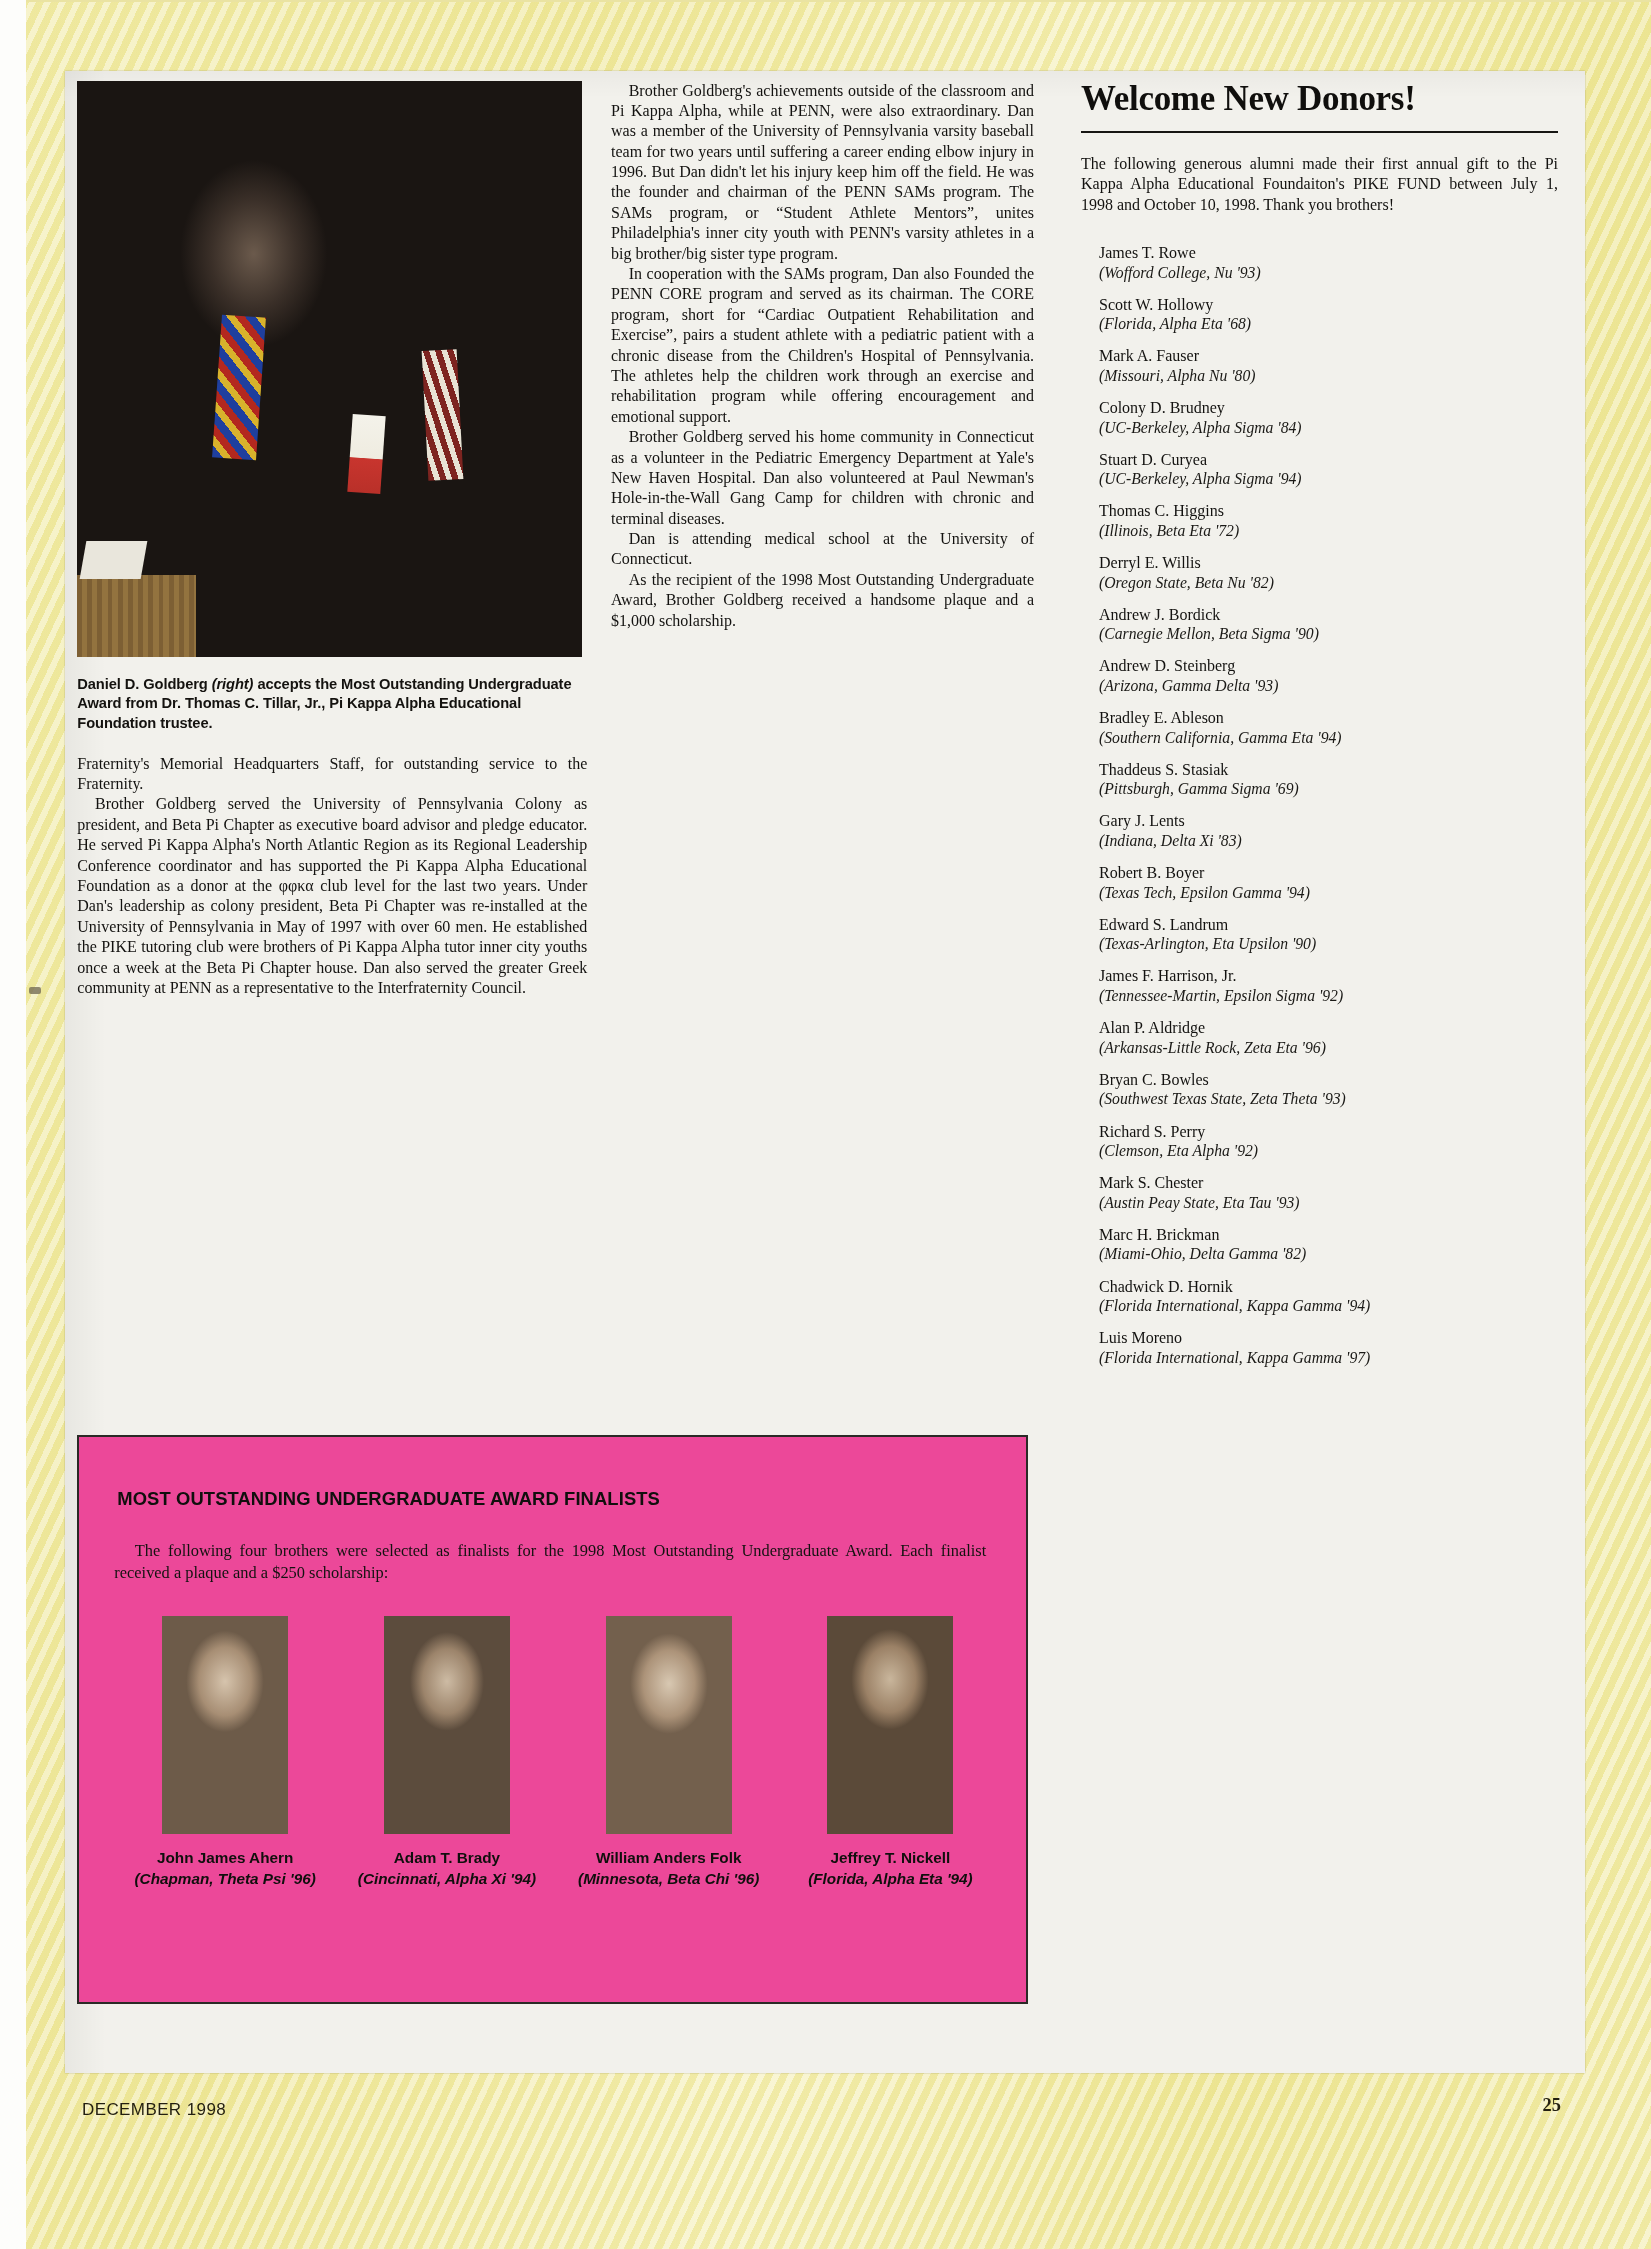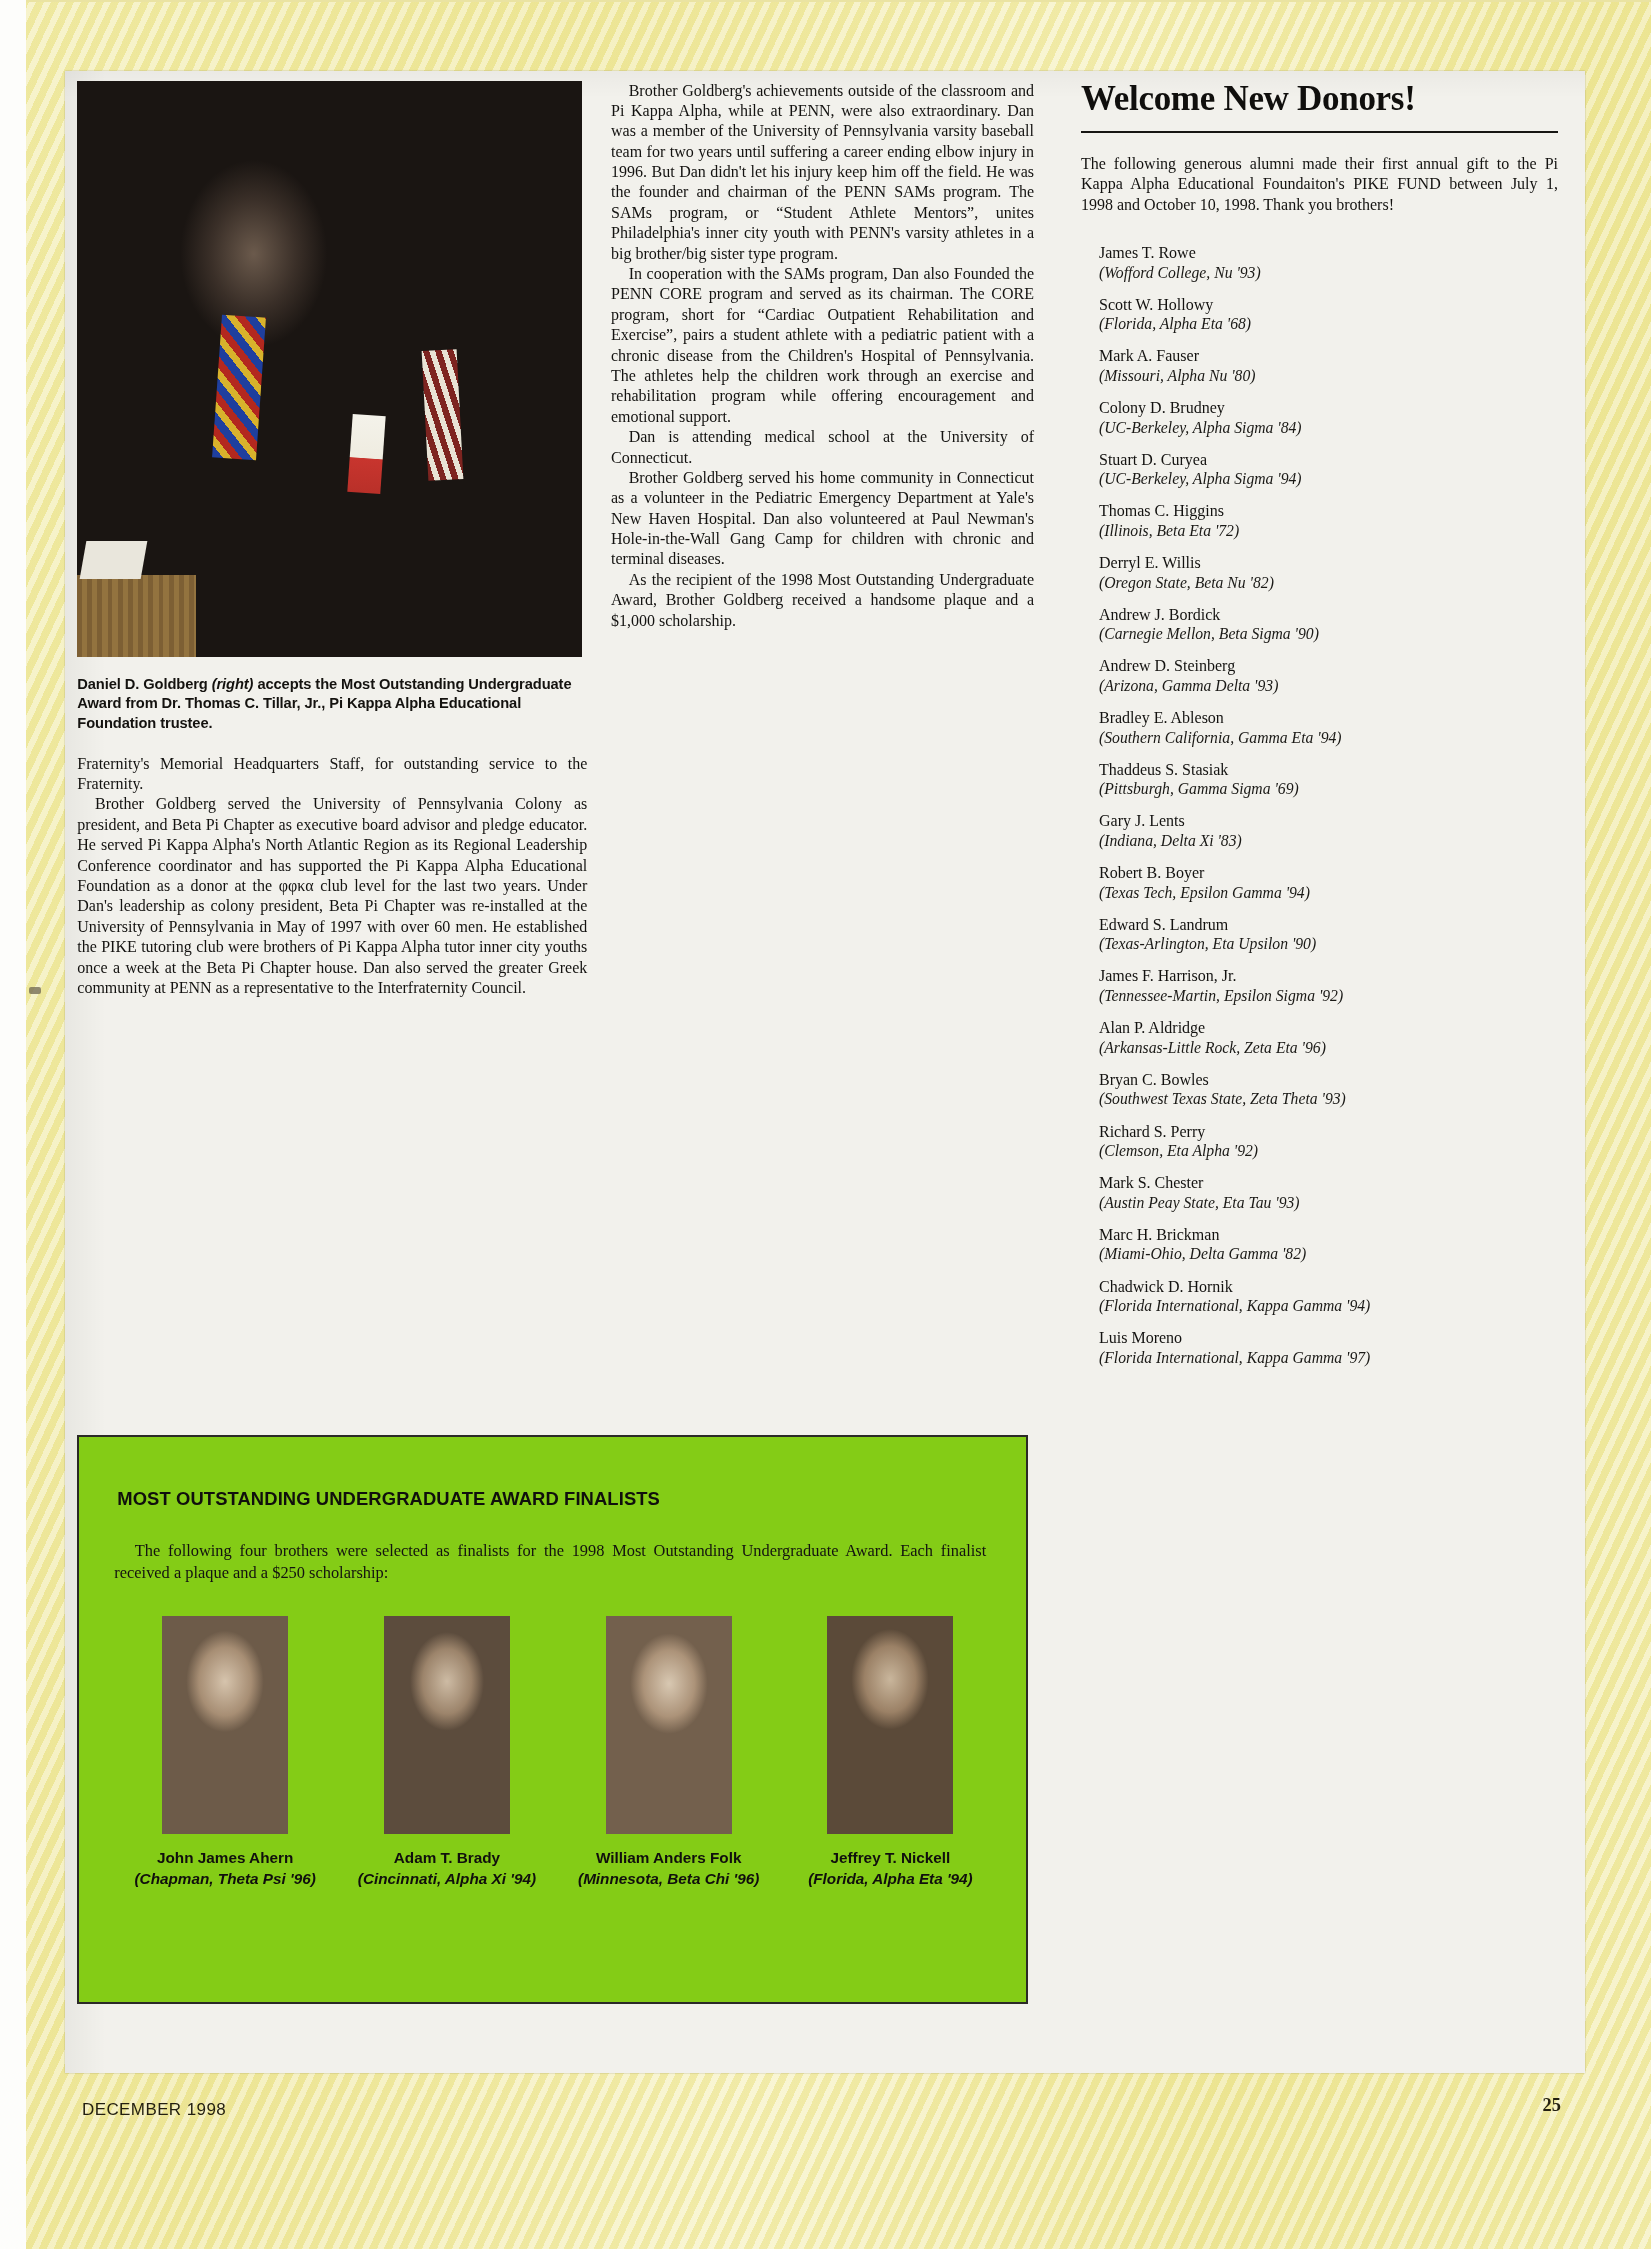--- a/index.html
+++ b/index.html
@@ -173,21 +173,21 @@
   }
 
   
   .finalists-box {
     position: absolute;
     left: 12.3px;
     top: 1364px;
     width: 951px;
     height: 569px;
     border: 2px solid #2b2a26;
-    background: #84cc16;
+    background: #ec4899;
     box-sizing: border-box;
   }
   .finalists-title {
     font-family: "Liberation Sans", sans-serif;
     font-weight: bold;
     font-size: 18.4px;
     letter-spacing: 0.1px;
     color: #100f0d;
     margin: 51px 0 0 38px;
   }
@@ -301,22 +301,22 @@
         <div class="body-text left-body">
           <p class="noindent">Fraternity's Memorial Headquarters Staff, for outstanding service to the Fraternity.</p>
           <p>Brother Goldberg served the University of Pennsylvania Colony as president, and Beta Pi Chapter as executive board advisor and pledge educator. He served Pi Kappa Alpha's North Atlantic Region as its Regional Leadership Conference coordinator and has supported the Pi Kappa Alpha Educational Foundation as a donor at the φφκα club level for the last two years. Under Dan's leadership as colony president, Beta Pi Chapter was re-installed at the University of Pennsylvania in May of 1997 with over 60 men. He established the PIKE tutoring club were brothers of Pi Kappa Alpha tutor inner city youths once a week at the Beta Pi Chapter house. Dan also served the greater Greek community at PENN as a representative to the Interfraternity Council.</p>
         </div>
       </div>
 
       <div class="col col-mid">
         <div class="body-text mid-body">
           <p>Brother Goldberg's achievements outside of the classroom and Pi Kappa Alpha, while at PENN, were also extraordinary. Dan was a member of the University of Pennsylvania varsity baseball team for two years until suffering a career ending elbow injury in 1996. But Dan didn't let his injury keep him off the field. He was the founder and chairman of the PENN SAMs program. The SAMs program, or “Student Athlete Mentors”, unites Philadelphia's inner city youth with PENN's varsity athletes in a big brother/big sister type program.</p>
           <p>In cooperation with the SAMs program, Dan also Founded the PENN CORE program and served as its chairman. The CORE program, short for “Cardiac Outpatient Rehabilitation and Exercise”, pairs a student athlete with a pediatric patient with a chronic disease from the Children's Hospital of Pennsylvania. The athletes help the children work through an exercise and rehabilitation program while offering encouragement and emotional support.</p>
+          <p>Brother Goldberg served his home community in Connecticut as a volunteer in the Pediatric Emergency Department at Yale's New Haven Hospital. Dan also volunteered at Paul Newman's Hole-in-the-Wall Gang Camp for children with chronic and terminal diseases.</p>
           <p>Dan is attending medical school at the University of Connecticut.</p>
-          <p>Brother Goldberg served his home community in Connecticut as a volunteer in the Pediatric Emergency Department at Yale's New Haven Hospital. Dan also volunteered at Paul Newman's Hole-in-the-Wall Gang Camp for children with chronic and terminal diseases.</p>
           <p>As the recipient of the 1998 Most Outstanding Undergraduate Award, Brother Goldberg received a handsome plaque and a $1,000 scholarship.</p>
         </div>
       </div>
 
       <div class="col col-right">
         <div class="donor-head">Welcome New Donors!</div>
         <div class="donor-rule"></div>
         <div class="donor-intro">The following generous alumni made their first annual gift to the Pi Kappa Alpha Educational Foundaiton's PIKE FUND between July 1, 1998 and October 10, 1998. Thank you brothers!</div>
 
         <ul class="donor-list">

